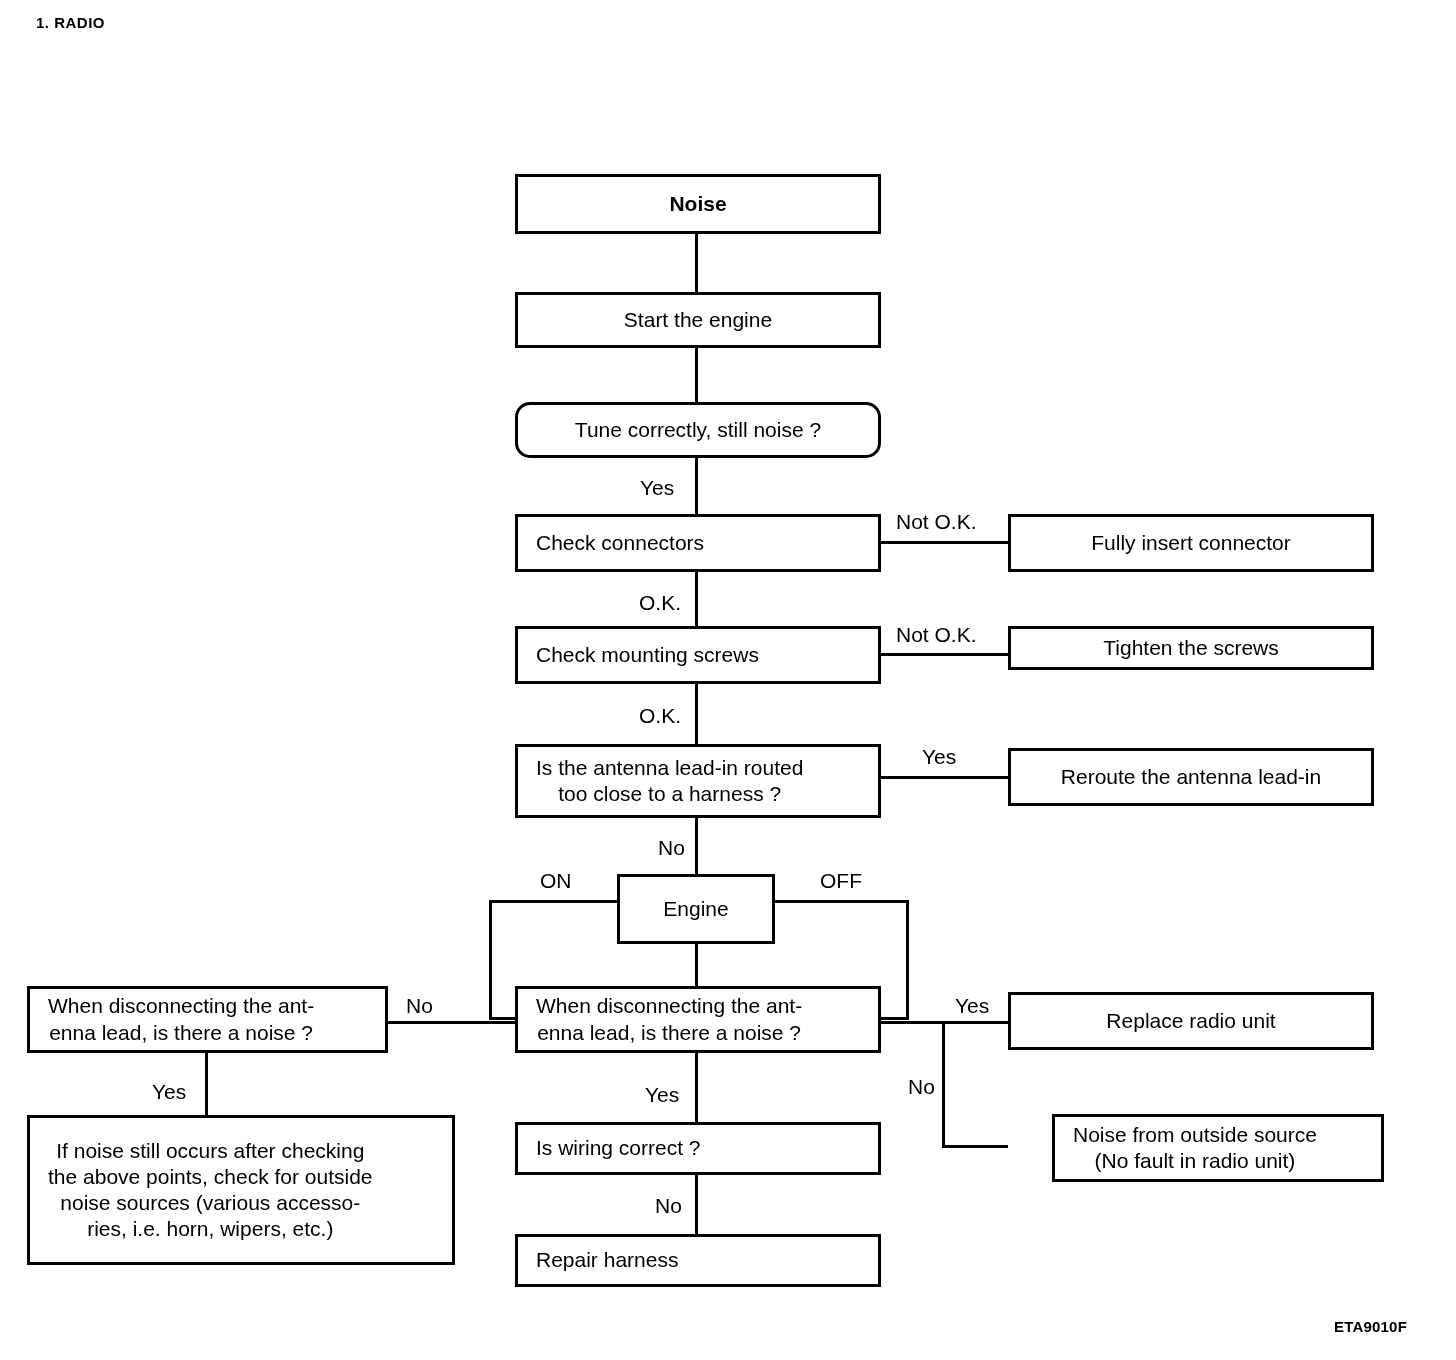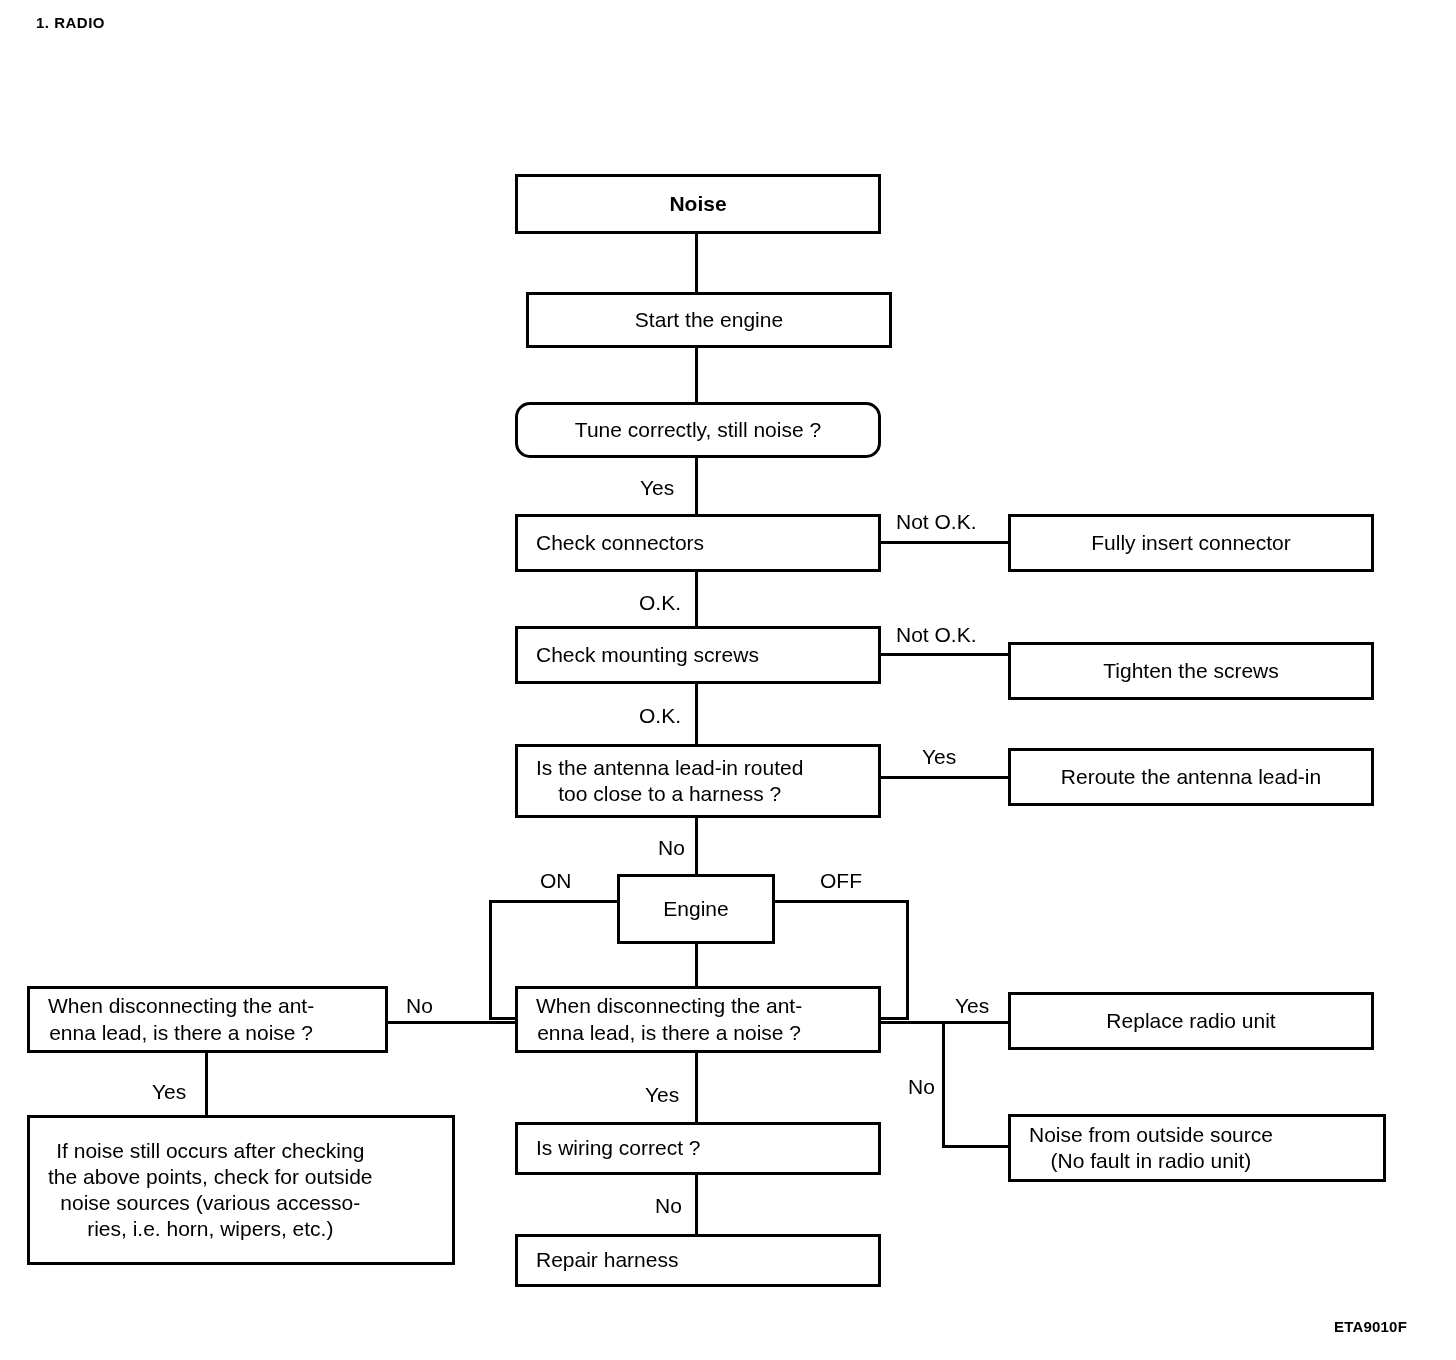--- a/index.html
+++ b/index.html
@@ -119,48 +119,48 @@
 <div class="edge-label" style="left:820px; top:870px;">OFF</div>
 <div class="edge-label" style="left:406px; top:995px;">No</div>
 <div class="edge-label" style="left:955px; top:995px;">Yes</div>
 <div class="edge-label" style="left:908px; top:1076px;">No</div>
 <div class="edge-label" style="left:645px; top:1084px;">Yes</div>
 <div class="edge-label" style="left:152px; top:1081px;">Yes</div>
 <div class="edge-label" style="left:655px; top:1195px;">No</div>
 
 <div class="node center bold" style="left:515px; top:174px; width:366px; height:60px;">Noise</div>
 
-<div class="node center" style="left:515px; top:292px; width:366px; height:56px;margin-left:11px;">Start the engine</div>
+<div class="node center" style="left:515px; top:292px; width:366px; height:56px;">Start the engine</div>
 
 <div class="node center" style="left:515px; top:402px; width:366px; height:56px;border-radius:15px;">Tune correctly, still noise ?</div>
 
 <div class="node left" style="left:515px; top:514px; width:366px; height:58px;">Check connectors</div>
 
 <div class="node center" style="left:1008px; top:514px; width:366px; height:58px;">Fully insert connector</div>
 
 <div class="node left" style="left:515px; top:626px; width:366px; height:58px;">Check mounting screws</div>
 
-<div class="node center" style="left:1008px; top:626px; width:366px; height:58px;margin-top:16px;">Tighten the screws</div>
+<div class="node center" style="left:1008px; top:626px; width:366px; height:44px;">Tighten the screws</div>
 
 <div class="node left" style="left:515px; top:744px; width:366px; height:74px;">Is the antenna lead-in routed
 too close to a harness ?</div>
 
 <div class="node center" style="left:1008px; top:748px; width:366px; height:58px;">Reroute the antenna lead-in</div>
 
 <div class="node center" style="left:617px; top:874px; width:158px; height:70px;">Engine</div>
 
 <div class="node left" style="left:27px; top:986px; width:361px; height:67px;">When disconnecting the ant-
 enna lead, is there a noise ?</div>
 
 <div class="node left" style="left:515px; top:986px; width:366px; height:67px;">When disconnecting  the ant-
 enna lead, is there a noise ?</div>
 
 <div class="node center" style="left:1008px; top:992px; width:366px; height:58px;">Replace radio unit</div>
 
-<div class="node left" style="left:1008px; top:1114px; width:378px; height:68px;">Noise from outside source
+<div class="node left" style="left:1052px; top:1114px; width:332px; height:68px;">Noise from outside source
 (No fault in radio unit)</div>
 
 <div class="node left" style="left:27px; top:1115px; width:428px; height:150px;">If noise still occurs after checking
 the above points, check for outside
 noise sources (various accesso-
 ries, i.e. horn, wipers, etc.)</div>
 
 <div class="node left" style="left:515px; top:1122px; width:366px; height:53px;">Is wiring correct ?</div>
 
 <div class="node left" style="left:515px; top:1234px; width:366px; height:53px;">Repair harness</div>

